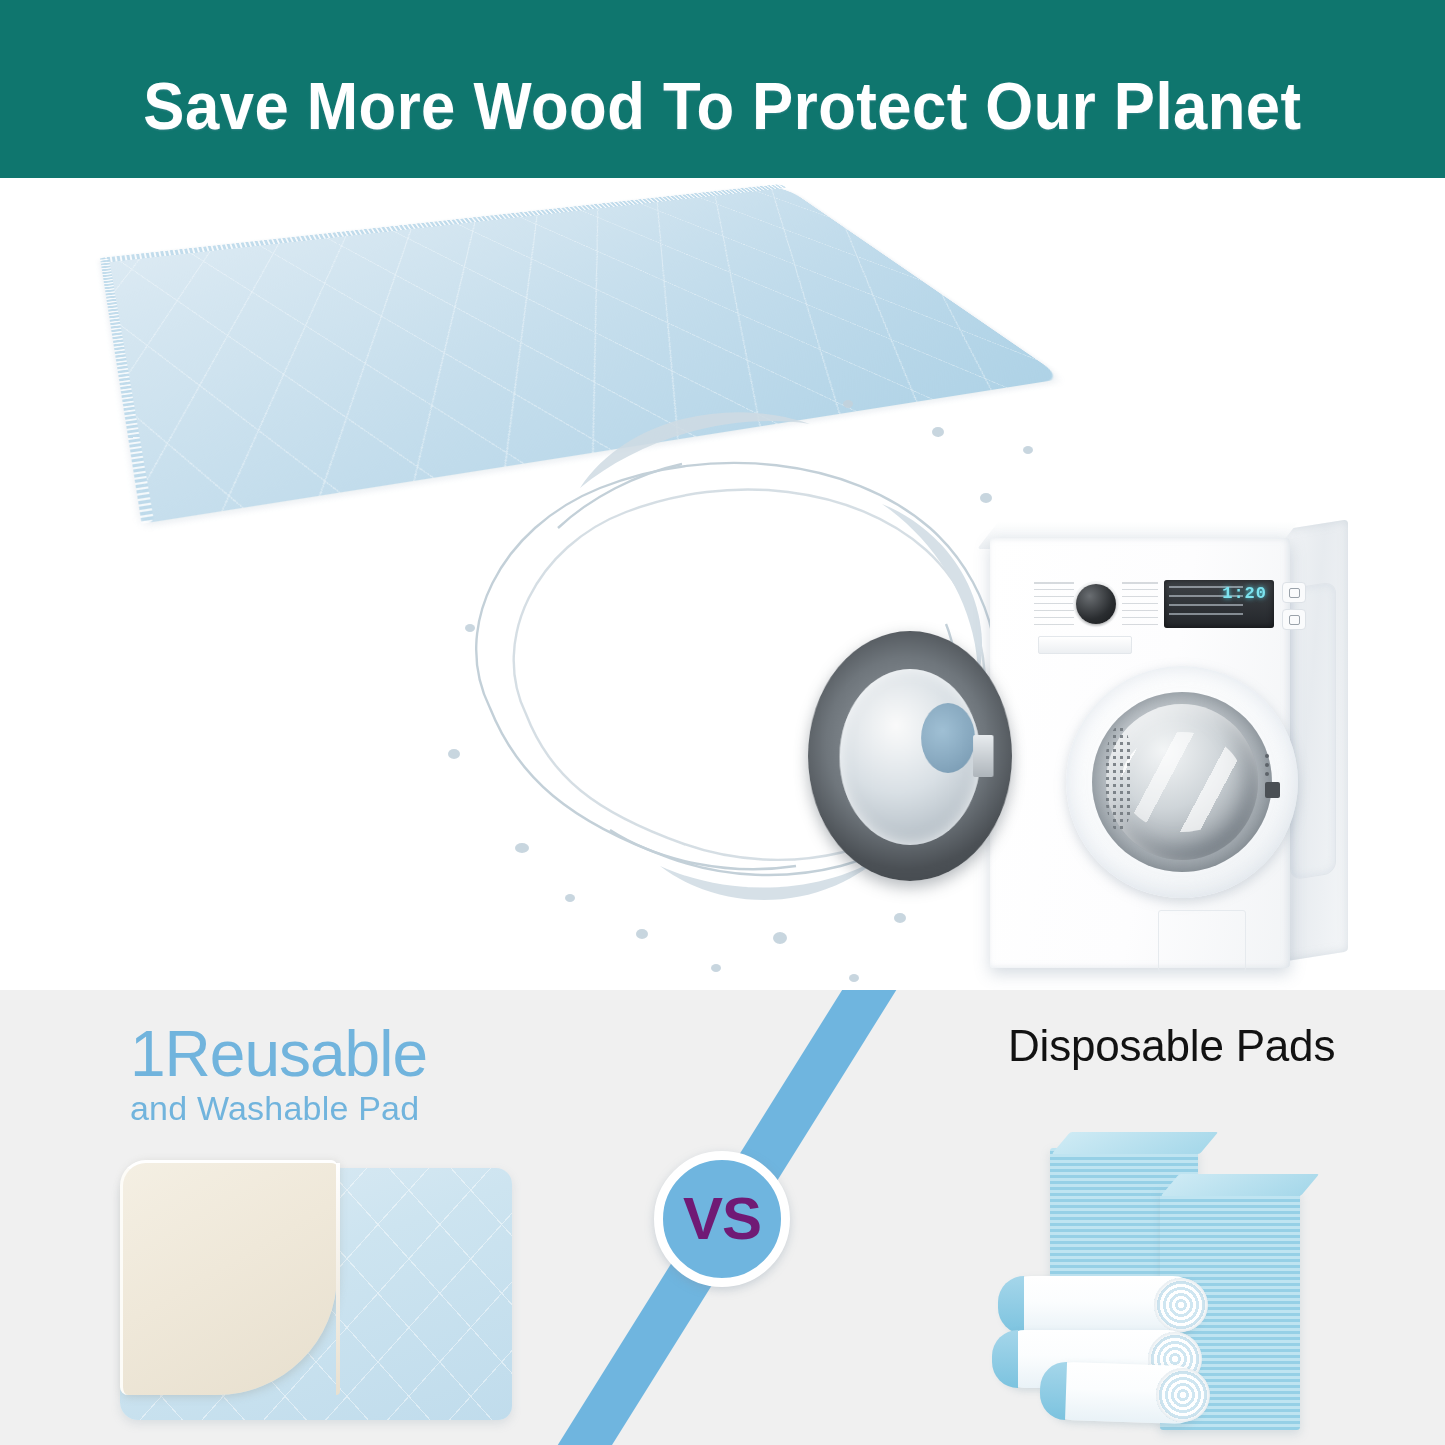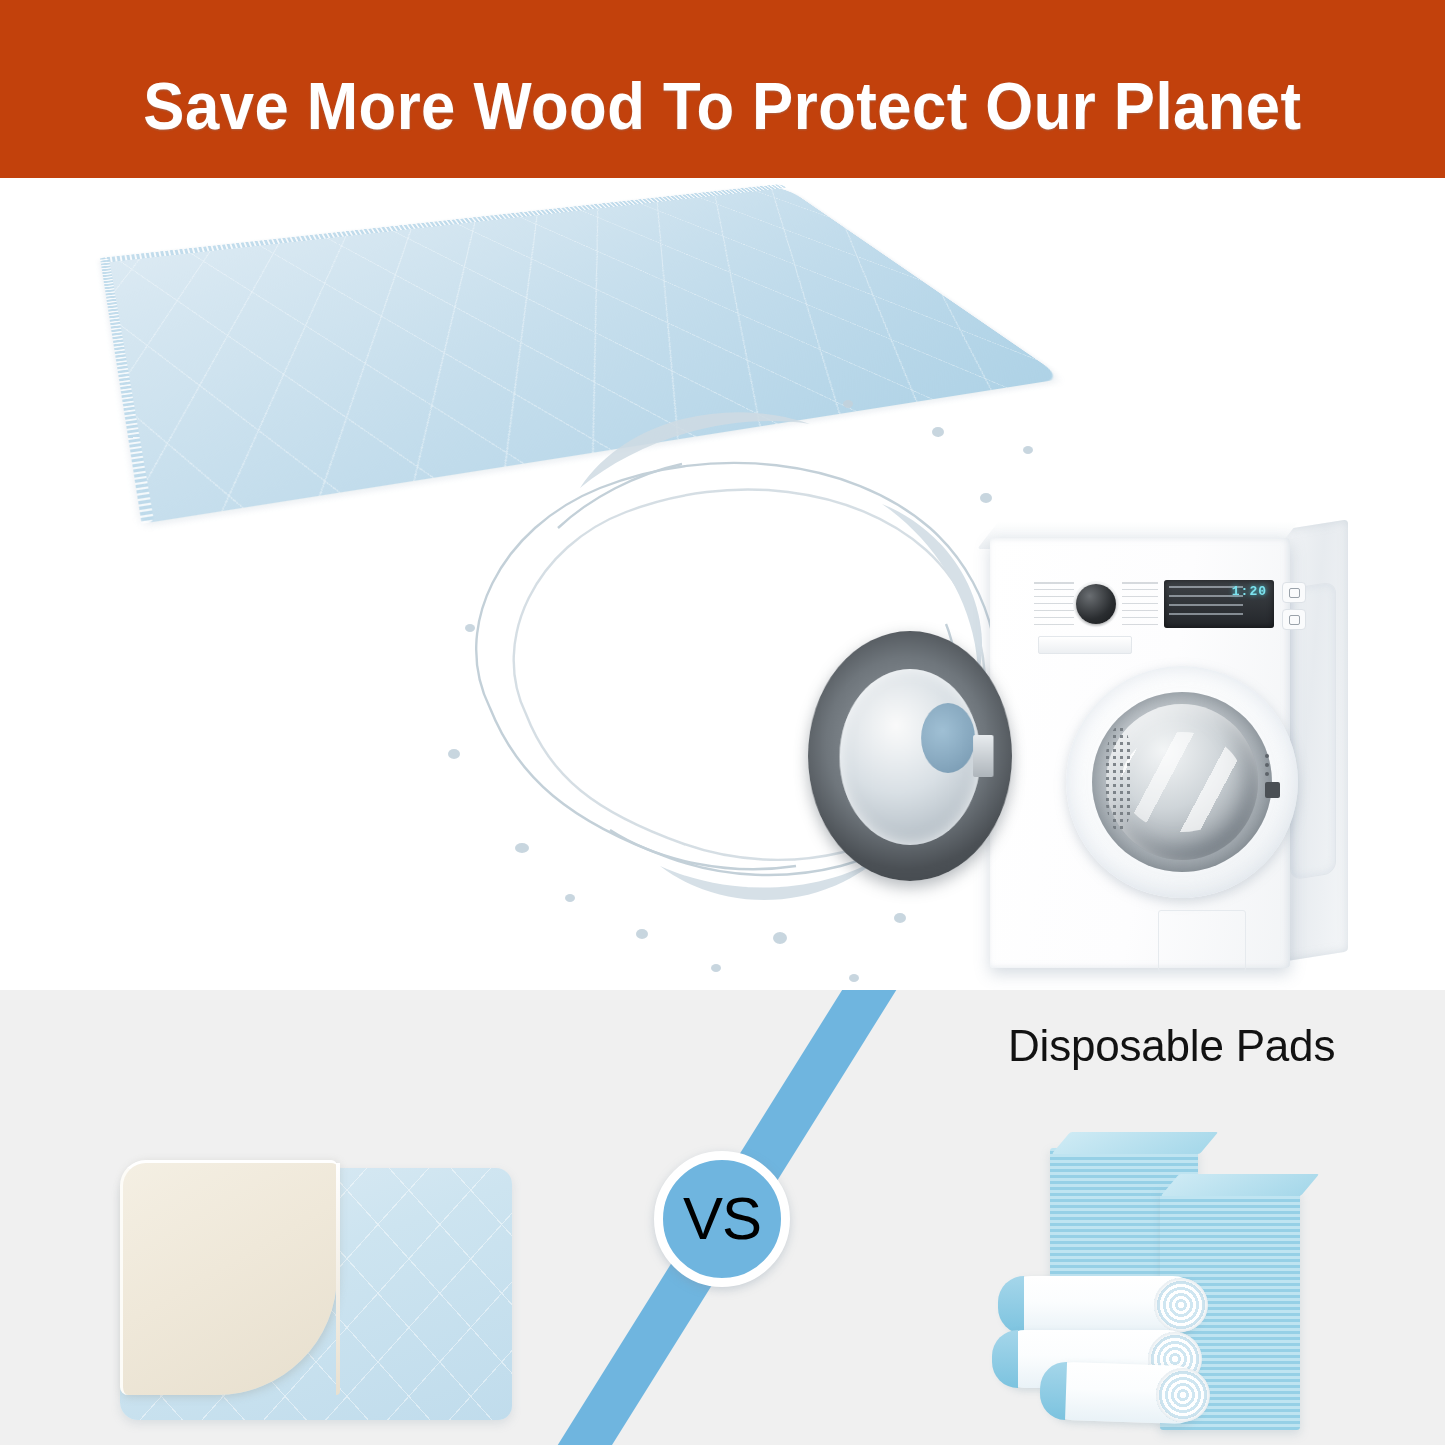--- a/index.html
+++ b/index.html
@@ -8,21 +8,21 @@
   .page{
     position:relative;
     width:1445px;height:1445px;
     overflow:hidden;
     background:#ffffff;
   }
 
   
   .header-band{
     position:absolute;left:0;top:0;width:1445px;height:211px;
-    background:#c2410c;
+    background:#0f766e;
     display:flex;align-items:center;justify-content:center;text-align:right;
   }
   .header-title{
     color:#ffffff;
     font-family:"Liberation Sans Narrow","Liberation Sans",sans-serif;
     font-weight:bold;
     font-size:67px;
     letter-spacing:0.5px;
     transform:scaleX(0.92);
     white-space:nowrap;
@@ -125,21 +125,21 @@
   .panel-labels.r{left:88px;width:36px;}
   .lcd{
     position:absolute;left:130px;top:0;width:110px;height:48px;
     background:linear-gradient(180deg,#3f4348,#23262a);
     border-radius:3px;
     box-shadow:inset 0 0 6px rgba(0,0,0,.6);
     overflow:hidden;
   }
   .lcd-digits{
     position:absolute;right:7px;top:4px;
-    color:#7de3ef;font-family:"Liberation Mono",monospace;font-size:13px;
+    color:#7de3ef;font-family:"Liberation Mono",monospace;font-size:17px;
     letter-spacing:1px;text-shadow:0 0 5px #4fd2e0;font-weight:bold;
   }
   .lcd-rows{
     position:absolute;left:5px;top:6px;width:74px;height:36px;
     background:
       repeating-linear-gradient(180deg, rgba(215,225,235,.65) 0 2px, transparent 2px 9px);
     opacity:.8;
   }
   .panel-btns{
     position:absolute;left:248px;top:2px;width:28px;height:46px;
@@ -236,21 +236,21 @@
     position:absolute;left:654px;top:1151px;
     width:136px;height:136px;border-radius:50%;
     background:#6fb5df;
     border:9px solid #ffffff;
     box-sizing:border-box;
     display:flex;align-items:center;justify-content:center;
     box-shadow:0 3px 10px rgba(130,150,165,.35);
     z-index:5;
   }
   .vs-text{
-    color:#000000;font-weight:normal;font-size:60px;line-height:1;
+    color:#701a75;font-weight:bold;font-size:60px;line-height:1;
     font-family:"Liberation Sans Narrow","Liberation Sans",sans-serif;
     letter-spacing:-1px;
   }
 
   .left-head{position:absolute;left:130px;top:1022px;}
   .right-head{position:absolute;left:1008px;top:1020px;}
   .big-blue{
     color:#71b4dd;font-size:64px;font-weight:normal;line-height:1.02;
     letter-spacing:-1px;
   }
@@ -428,20 +428,24 @@
   </div>
 
   <div class="compare">
     <div class="diag-stripe"></div>
   </div>
 
   <div class="vs-badge">
     <span class="vs-text">VS</span>
   </div>
 
+  <div class="left-head">
+    <div class="big-blue">1Reusable</div>
+    <div class="sub-blue">and Washable Pad</div>
+  </div>
 
   <div class="right-head">
     <div class="sub-black">Disposable Pads</div>
   </div>
 
   <div class="reusable-pad">
     <div class="rp-blue">
       <div class="quiltp"></div>
     </div>
     <div class="rp-fold"></div>

